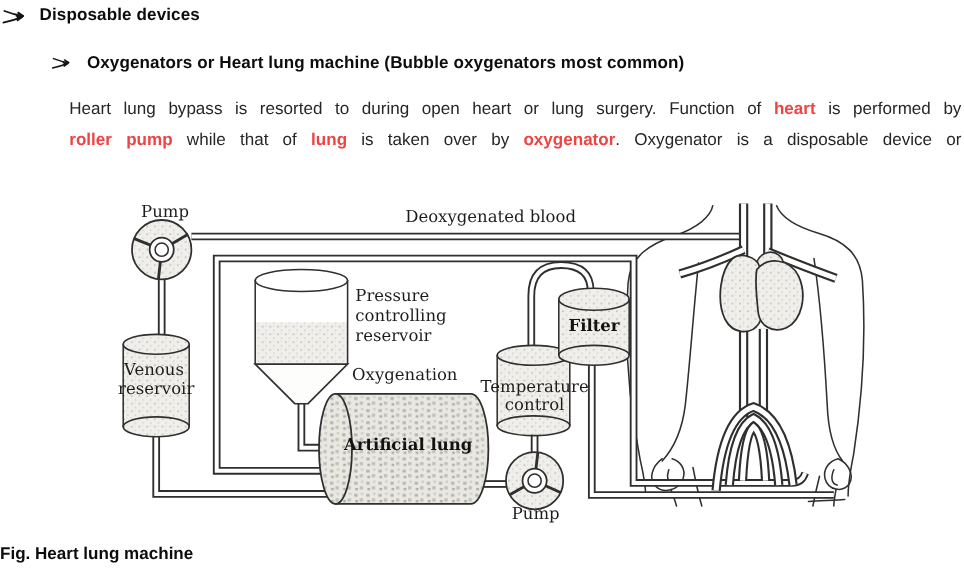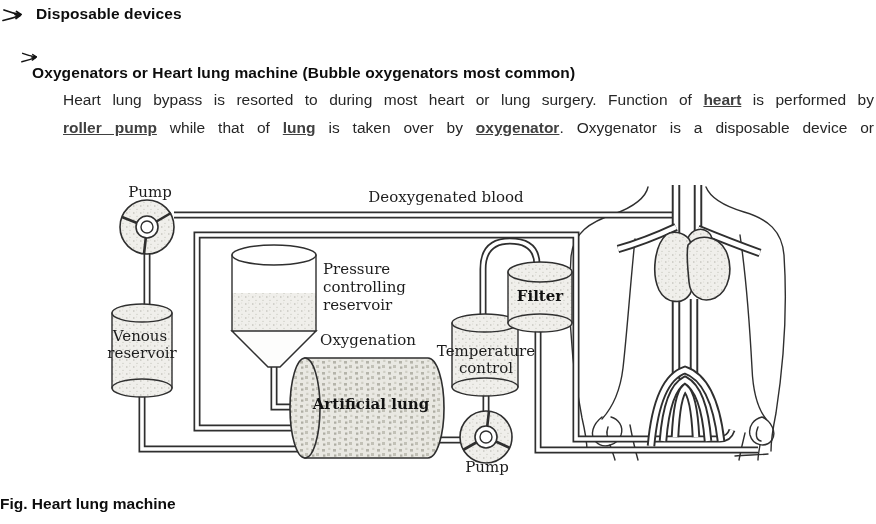--- a/index.html
+++ b/index.html
@@ -4,26 +4,26 @@
 <style>
   html,body{margin:0;padding:0;background:#fff;}
   .page{position:relative;width:876px;height:524px;background:#fff;overflow:hidden;
         font-family:"Liberation Sans",sans-serif;}
   .hrow{position:absolute;display:flex;align-items:flex-start;}
   .bullet{width:26px;height:18px;flex:0 0 auto;}
   .bstroke{fill:none;stroke:#141414;stroke-width:1.7;stroke-linecap:round;}
   .h{font-weight:700;font-size:15.5px;color:#0d0d0d;letter-spacing:0.1px;}
   #h1row{left:2px;top:5px;}
   #h1row .h{margin-left:8px;text-align:right;}
-  #h2row{left:21px;top:49px;flex-direction:column;}
+  #h2row{left:47px;top:49px;}
   #h2row .h{margin-left:11px;}
   #para{position:absolute;left:63px;top:86px;width:811px;font-size:15.5px;color:#262626;}
   .pline{margin:0;line-height:27.8px;white-space:nowrap;}
   .pline.j{white-space:normal;text-align:justify;text-align-last:justify;}
-  .pline b{font-weight:700;color:#404040;text-decoration:underline;}
+  .pline b{font-weight:700;color:#ef4444;}
   #fig{position:absolute;left:90px;top:183px;}
   .ink{stroke:#2f2f2f;fill:none;stroke-width:1.4;stroke-linecap:round;}
   .tube{fill:none;stroke:#2f2f2f;stroke-width:7;}
   .tcore{fill:none;stroke:#ffffff;stroke-width:3.6;}
   .vessel{fill:none;stroke:#2f2f2f;stroke-width:8.5;}
   .vcore{fill:none;stroke:#ffffff;stroke-width:4.6;}
   .dlabel{font-family:"DejaVu Serif",serif;font-size:15px;fill:#1c1c1c;}
   .dbold{font-weight:600;fill:#121212;}
   .caption{position:absolute;left:0;top:495px;width:876px;text-align:left;
            font-weight:700;font-size:15.5px;color:#0d0d0d;}
@@ -47,21 +47,21 @@
     <svg class="bullet" viewBox="0 0 26 18" style="width:21px;height:15px">
       <path class="bstroke" d="M2,5 Q11,8.5 19,9.5"></path>
       <path class="bstroke" d="M19,9.5 l-4.5,-3 M19,9.5 l-5,1.5"></path>
       <path class="bstroke" d="M1,15.5 Q10,13.5 18,10.5"></path>
       <path class="bstroke" d="M18,10.5 l-5,-1 M18,10.5 l-4,3"></path>
     </svg>
     <span class="h">Oxygenators or Heart lung machine (Bubble oxygenators most common)</span>
   </div>
 
   <div id="para">
-    <p class="pline j"><span>Heart lung bypass is resorted to during most heart or lung surgery. Function of </span><b>heart</b><span> is performed by</span></p>
+    <p class="pline j"><span>Heart lung bypass is resorted to during open heart or lung surgery. Function of </span><b>heart</b><span> is performed by</span></p>
     <p class="pline j"><b>roller pump</b><span> while that of </span><b>lung</b><span> is taken over by </span><b>oxygenator</b><span>. Oxygenator is a disposable device or</span></p>
   </div>
 
   <svg id="fig" width="720" height="300" viewBox="0 0 720 300">
     <defs>
       <pattern id="stip" patternUnits="userSpaceOnUse" width="7" height="7">
         <rect width="7" height="7" fill="#f0efeb"></rect>
         <circle cx="1.8" cy="2" r="0.8" fill="#bdbcb4"></circle>
         <circle cx="5" cy="5.4" r="0.7" fill="#ccccc4"></circle>
         <circle cx="4.6" cy="1" r="0.5" fill="#d6d5cd"></circle>

